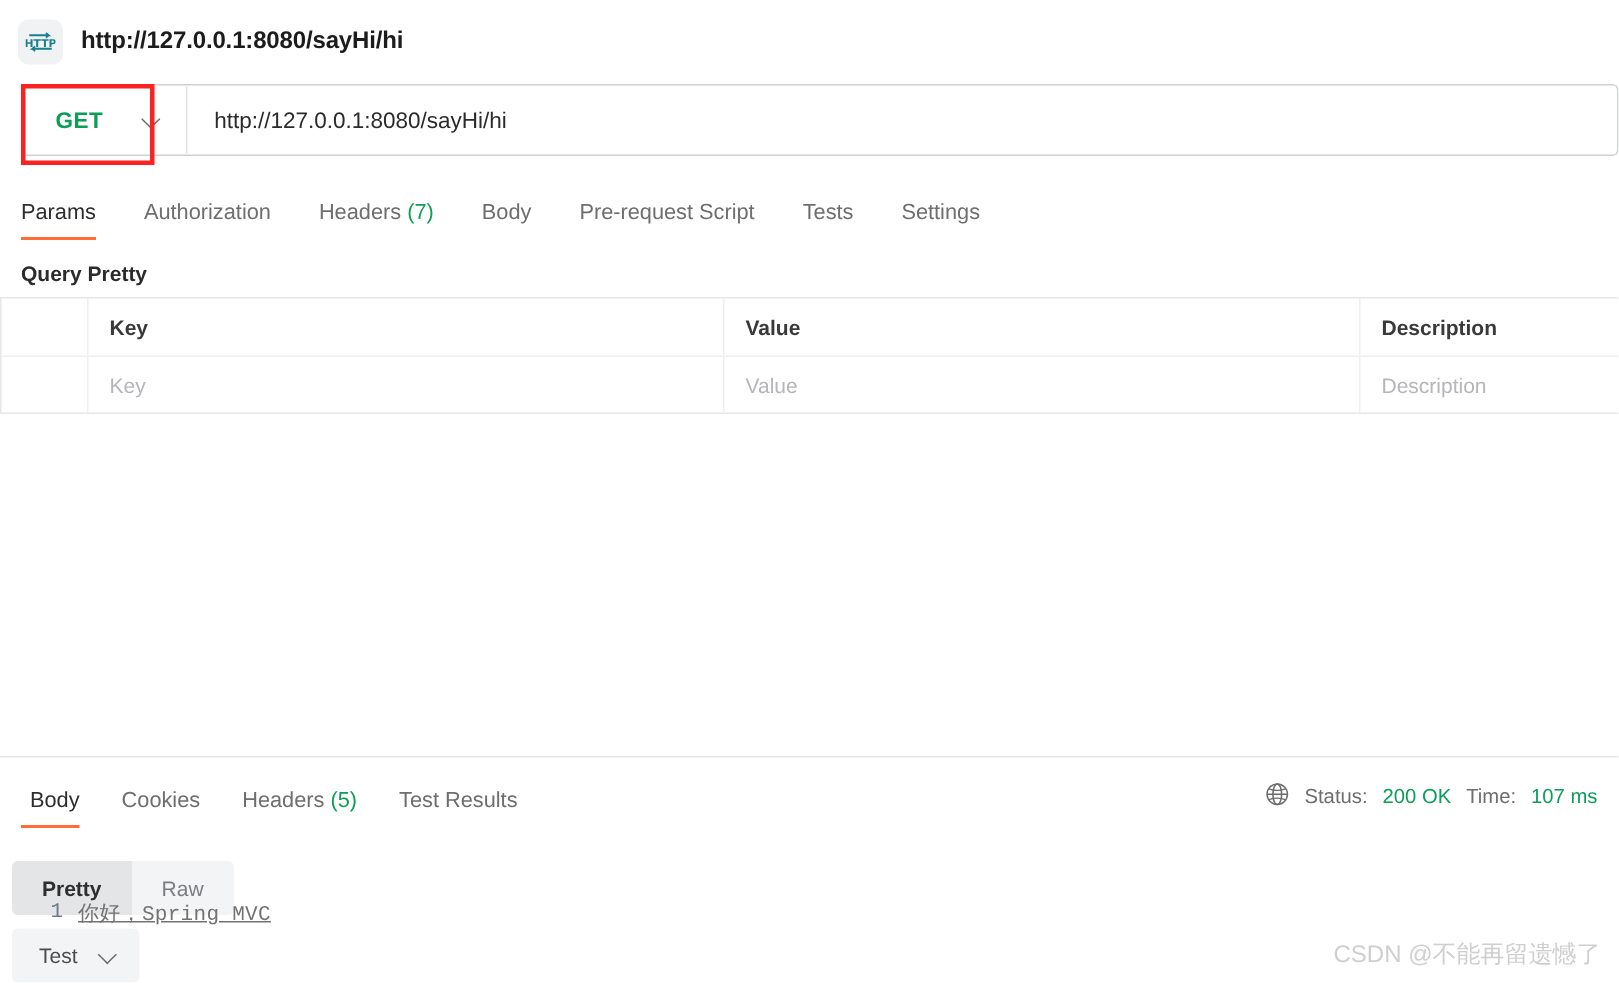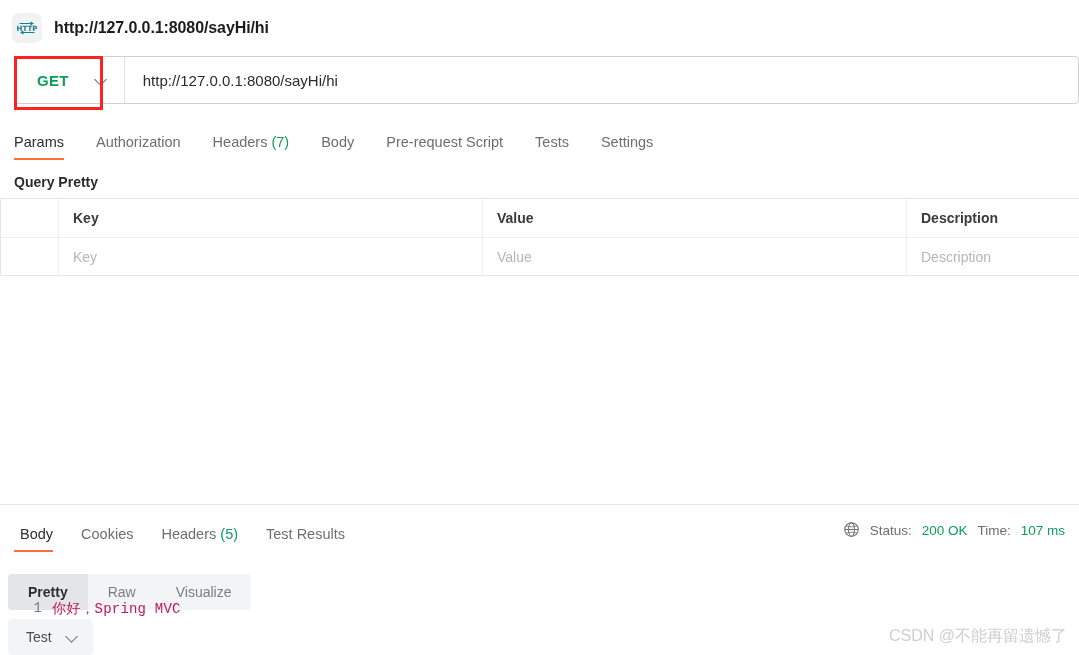--- a/index.html
+++ b/index.html
@@ -257,21 +257,21 @@
     font-family: "Liberation Mono", "DejaVu Sans Mono", monospace;
     font-size: 14px;
   }
   .gutter {
     width: 52px;
     text-align: right;
     padding-right: 10px;
     color: #6a7a90;
     user-select: none;
   }
-  .code-line { color: #be185d; letter-spacing: 0.2px; }
+  .code-line { color: #737373; letter-spacing: 0.2px; text-decoration: underline; }
 
   
   .watermark {
     position: absolute;
     right: 12px;
     bottom: 8px;
     font-size: 16px;
     color: #cfcfcf;
     white-space: nowrap;
   }
@@ -375,21 +375,20 @@
     <span class="stat-val">200 OK</span>
     <span>Time:</span>
     <span class="stat-val">107 ms</span>
   </div>
 </div>
 
 <div class="body-toolbar">
   <div class="seg">
     <div class="seg-item active">Pretty</div>
     <div class="seg-item">Raw</div>
-    <div class="seg-item">Visualize</div>
   </div>
   <div class="dropdown">
     <span>Test</span>
     <span class="chev"></span>
   </div>
   <div class="wrap-btn">
     <svg width="20" height="20" viewBox="0 0 20 20">
       <line x1="3" y1="5" x2="17" y2="5" stroke="#e1603a" stroke-width="1.6"></line>
       <line x1="3" y1="9.3" x2="17" y2="9.3" stroke="#e1603a" stroke-width="1.6"></line>
       <line x1="3" y1="13.6" x2="8.5" y2="13.6" stroke="#e1603a" stroke-width="1.6"></line>

